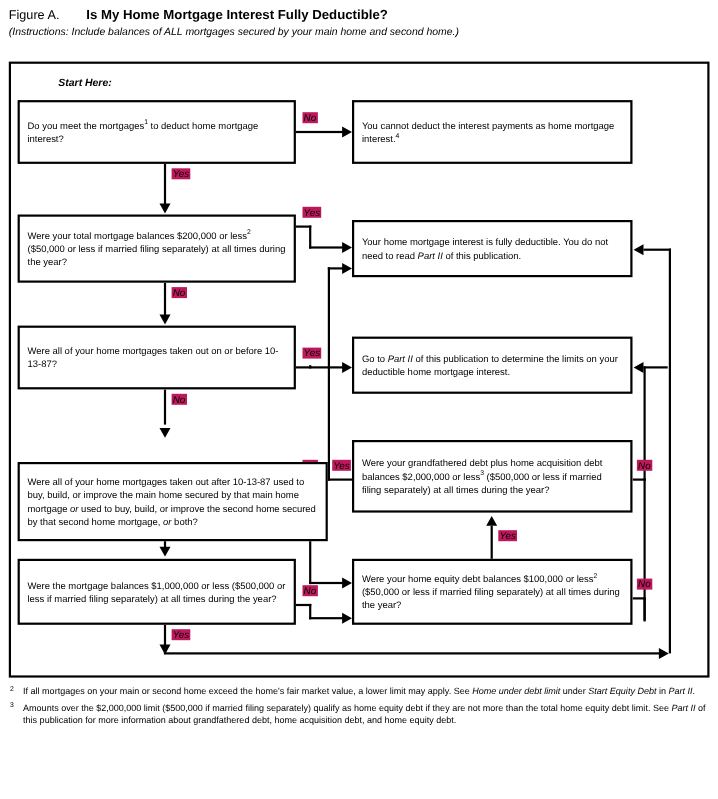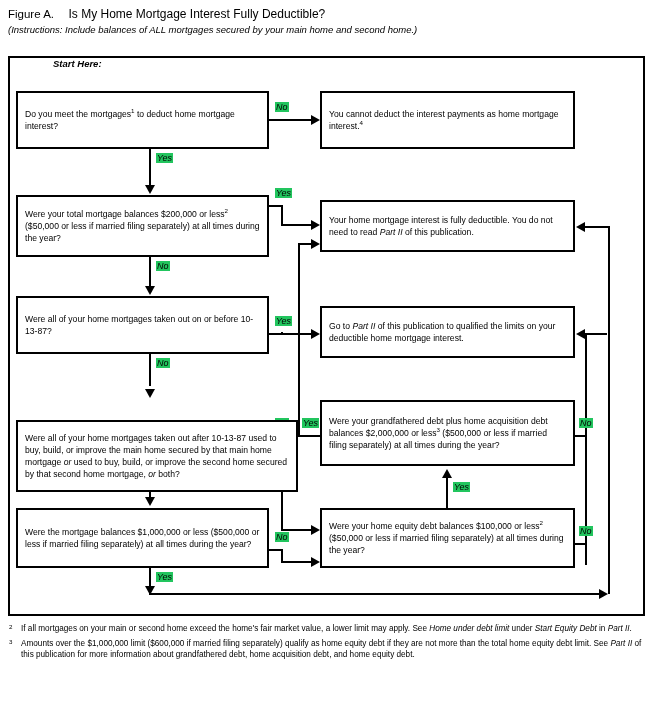--- a/index.html
+++ b/index.html
@@ -22,23 +22,23 @@
     left: 8px;
     top: 4px;
     width: 640px;
   }
   .fig-label {
     font-size: 11.5px;
     display: inline;
   }
   .fig-title {
     font-size: 12px;
-    font-weight: normal;
+    font-weight: bold;
     display: inline;
-    margin-left: 10px;
+    margin-left: 20px;
   }
   .instructions {
     position: absolute;
     left: 8px;
     top: 24px;
     font-size: 9.5px;
     font-style: italic;
     white-space: nowrap;
   }
 
@@ -103,21 +103,21 @@
   .arw-r { border-top: 5px solid transparent; border-bottom: 5px solid transparent; border-left: 9px solid #000; }
   .arw-l { border-top: 5px solid transparent; border-bottom: 5px solid transparent; border-right: 9px solid #000; }
   .arw-d { border-left: 5px solid transparent; border-right: 5px solid transparent; border-top: 9px solid #000; }
   .arw-u { border-left: 5px solid transparent; border-right: 5px solid transparent; border-bottom: 9px solid #000; }
 
   .lbl {
     position: absolute;
     font-size: 9px;
     font-style: italic;
     white-space: nowrap;
-    background: #22c55e;
+    background: #be185d;
     z-index: 4;
     padding: 0 1px;
   }
 
   
   #footnotes {
     position: absolute;
     left: 8px;
     top: 624px;
     width: 640px;
@@ -141,21 +141,21 @@
 <body>
 
 <div id="header">
   <span class="fig-label">Figure A.</span>
   <span class="fig-title">Is My Home Mortgage Interest Fully Deductible?</span>
 </div>
 <div class="instructions">(Instructions: Include balances of ALL mortgages secured by your main home and second home.)</div>
 
 <div id="frame">
 
-  <div class="start-here" style="left:43px; top:0;">Start Here:</div>
+  <div class="start-here" style="left:43px; top:12px;">Start Here:</div>
 
   <div class="node" style="left:6px; top:33px; width:253px; height:58px;">
     <div class="txt">
       <span>Do you meet the mortgages</span><sup>1</sup><span> to deduct home mortgage interest?</span>
     </div>
   </div>
 
   <div class="node" style="left:310px; top:33px; width:255px; height:58px;">
     <div class="txt">
       <span>You cannot deduct the interest payments as home mortgage interest.</span><sup>4</sup>
@@ -175,21 +175,21 @@
   </div>
 
   <div class="node" style="left:6px; top:238px; width:253px; height:58px;">
     <div class="txt">
       <span>Were all of your home mortgages taken out on or before 10-13-87?</span>
     </div>
   </div>
 
   <div class="node" style="left:310px; top:248px; width:255px; height:52px;">
     <div class="txt">
-      <span>Go to </span><i>Part II</i><span> of this publication to qualified the limits on your deductible home mortgage interest.</span>
+      <span>Go to </span><i>Part II</i><span> of this publication to determine the limits on your deductible home mortgage interest.</span>
     </div>
   </div>
 
   <div class="node" style="left:6px; top:362px; width:282px; height:72px;">
     <div class="txt">
       <span>Were all of your home mortgages taken out after 10-13-87 used to buy, build, or improve the main home secured by that main home mortgage </span><i>or</i><span> used to buy, build, or improve the second home secured by that second home mortgage, </span><i>or</i><span> both?</span>
     </div>
   </div>
 
   <div class="node" style="left:310px; top:342px; width:255px; height:66px;">
@@ -292,17 +292,17 @@
 <div id="footnotes">
 
 
   <div class="fn">
     <span class="fnum">2</span>
     <span>If all mortgages on your main or second home exceed the home's fair market value, a lower limit may apply. See </span><i>Home under debt limit</i><span> under </span><i>Start Equity Debt</i><span> in </span><i>Part II</i><span>.</span>
   </div>
 
   <div class="fn">
     <span class="fnum">3</span>
-    <span>Amounts over the $1,000,000 limit ($600,000 if married filing separately) qualify as home equity debt if they are not more than the total home equity debt limit. See </span><i>Part II</i><span> of this publication for more information about grandfathered debt, home acquisition debt, and home equity debt.</span>
+    <span>Amounts over the $2,000,000 limit ($500,000 if married filing separately) qualify as home equity debt if they are not more than the total home equity debt limit. See </span><i>Part II</i><span> of this publication for more information about grandfathered debt, home acquisition debt, and home equity debt.</span>
   </div>
 
 
 </div>
 
 </body></html>

